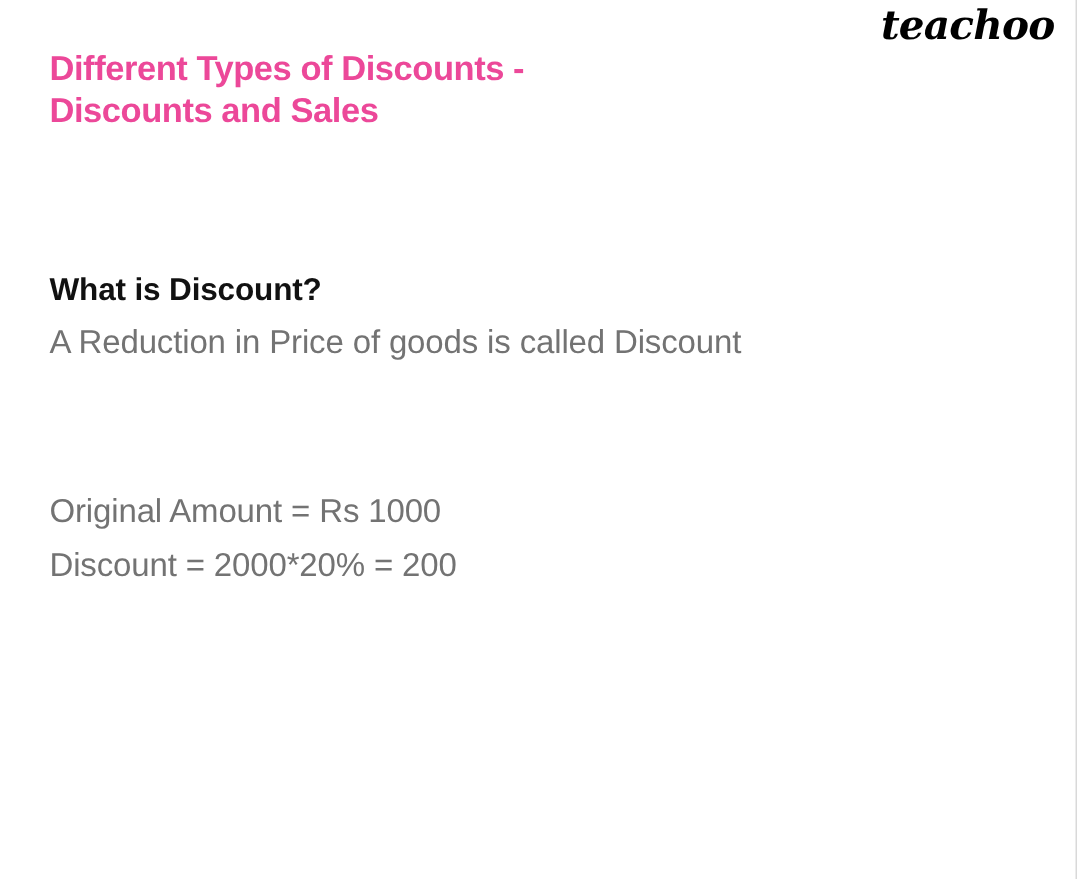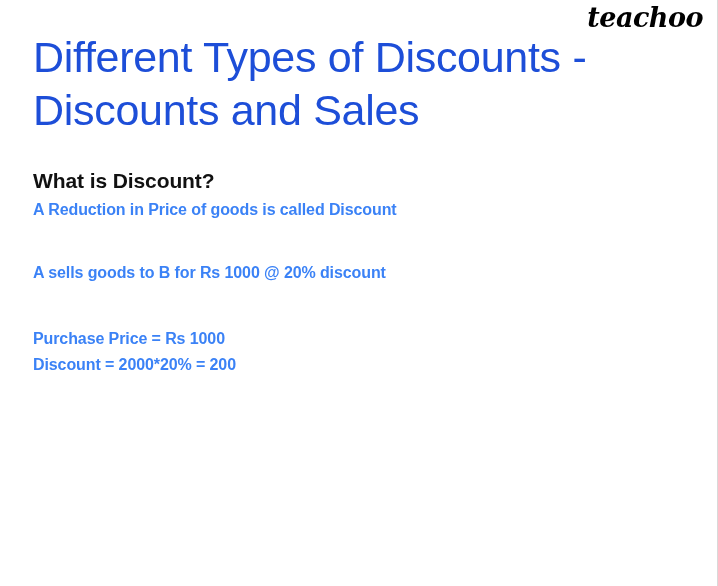--- a/index.html
+++ b/index.html
@@ -29,46 +29,46 @@
     font-size: 27px;
     color: #000000;
     letter-spacing: -0.5px;
     line-height: 1;
   }
   .title {
     position: absolute;
     left: 33px;
     top: 31px;
     width: 600px;
-    font-size: 43px;
-    font-weight: normal;
-    color: #1d4ed8;
+    font-size: 23px;
+    font-weight: bold;
+    color: #ec4899;
     line-height: 1.23;
     letter-spacing: -0.3px;
   }
   .body-area {
     position: absolute;
     left: 33px;
-    top: 165px;
+    top: 178px;
     width: 640px;
   }
   .block {
     margin: 0;
   }
   .heading {
     font-size: 21px;
     font-weight: bold;
     color: #111111;
     line-height: 1.5;
     letter-spacing: -0.1px;
   }
   .line {
-    font-size: 16px;
-    font-weight: bold;
-    color: #3b82f6;
+    font-size: 22px;
+    font-weight: normal;
+    color: #737373;
     line-height: 1.62;
     letter-spacing: -0.1px;
   }
   .spacer-block {
     height: 38px;
   }
   .spacer-block-2 {
     height: 40px;
   }
 </style>
@@ -87,24 +87,23 @@
   <div class="body-area">
 
     <div class="block">
       <div class="heading">What is Discount?</div>
       <div class="line">A Reduction in Price of goods is called Discount</div>
     </div>
 
     <div class="spacer-block"></div>
 
     <div class="block">
-      <div class="line">A sells goods to B for Rs 1000 @ 20% discount</div>
     </div>
 
     <div class="spacer-block-2"></div>
 
     <div class="block">
-      <div class="line">Purchase Price = Rs 1000</div>
+      <div class="line">Original Amount = Rs 1000</div>
       <div class="line">Discount = 2000*20% = 200</div>
     </div>
 
   </div>
 </div>
 
 </body></html>

